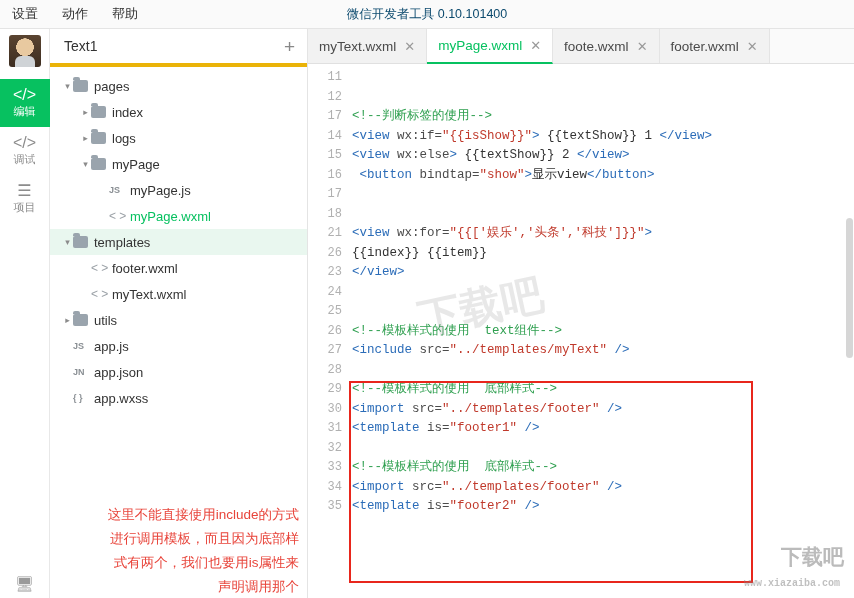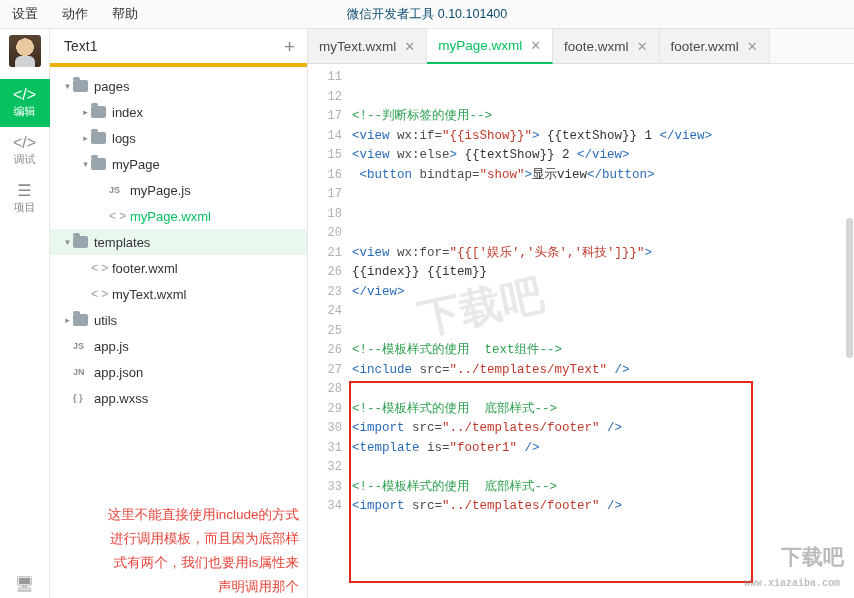--- a/index.html
+++ b/index.html
@@ -362,35 +362,35 @@
     <div class="code">
       <div class="codeinner" id="codeinner">
           <div class="line"><span class="ln">11</span><span class="ltext"></span></div>
           <div class="line"><span class="ln">12</span><span class="ltext"></span></div>
           <div class="line"><span class="ln">17</span><span class="ltext"><span class="cmt">&lt;!--判断标签的使用--&gt;</span></span></div>
           <div class="line"><span class="ln">14</span><span class="ltext"><span class="tag">&lt;view </span><span class="attr">wx:if=</span><span class="str">"{{isShow}}"</span><span class="tag">&gt;</span><span class="plain"> {{textShow}} 1 </span><span class="tag">&lt;/view&gt;</span></span></div>
           <div class="line"><span class="ln">15</span><span class="ltext"><span class="tag">&lt;view </span><span class="attr">wx:else</span><span class="tag">&gt;</span><span class="plain"> {{textShow}} 2 </span><span class="tag">&lt;/view&gt;</span></span></div>
           <div class="line"><span class="ln">16</span><span class="ltext"><span class="tag"> &lt;button </span><span class="attr">bindtap=</span><span class="str">"show"</span><span class="tag">&gt;</span><span class="plain">显示view</span><span class="tag">&lt;/button&gt;</span></span></div>
           <div class="line"><span class="ln">17</span><span class="ltext"></span></div>
           <div class="line"><span class="ln">18</span><span class="ltext"></span></div>
-          <div class="line"><span class="ln">20</span><span class="ltext"></span></div>
           <div class="line"><span class="ln">21</span><span class="ltext"><span class="tag">&lt;view </span><span class="attr">wx:for=</span><span class="str">"{{['娱乐','头条','科技']}}"</span><span class="tag">&gt;</span></span></div>
           <div class="line"><span class="ln">26</span><span class="ltext"><span class="plain">{{index}} {{item}}</span></span></div>
           <div class="line"><span class="ln">23</span><span class="ltext"><span class="tag">&lt;/view&gt;</span></span></div>
           <div class="line"><span class="ln">24</span><span class="ltext"></span></div>
           <div class="line"><span class="ln">25</span><span class="ltext"></span></div>
           <div class="line"><span class="ln">26</span><span class="ltext"><span class="cmt">&lt;!--模板样式的使用  text组件--&gt;</span></span></div>
           <div class="line"><span class="ln">27</span><span class="ltext"><span class="tag">&lt;include </span><span class="attr">src=</span><span class="str">"../templates/myText"</span><span class="tag"> /&gt;</span></span></div>
           <div class="line"><span class="ln">28</span><span class="ltext"></span></div>
           <div class="line"><span class="ln">29</span><span class="ltext"><span class="cmt">&lt;!--模板样式的使用  底部样式--&gt;</span></span></div>
           <div class="line"><span class="ln">30</span><span class="ltext"><span class="tag">&lt;import </span><span class="attr">src=</span><span class="str">"../templates/footer"</span><span class="tag"> /&gt;</span></span></div>
           <div class="line"><span class="ln">31</span><span class="ltext"><span class="tag">&lt;template </span><span class="attr">is=</span><span class="str">"footer1"</span><span class="tag"> /&gt;</span></span></div>
           <div class="line"><span class="ln">32</span><span class="ltext"></span></div>
           <div class="line"><span class="ln">33</span><span class="ltext"><span class="cmt">&lt;!--模板样式的使用  底部样式--&gt;</span></span></div>
           <div class="line"><span class="ln">34</span><span class="ltext"><span class="tag">&lt;import </span><span class="attr">src=</span><span class="str">"../templates/footer"</span><span class="tag"> /&gt;</span></span></div>
+          <div class="line"><span class="ln">35</span><span class="ltext"><span class="tag">&lt;template </span><span class="attr">is=</span><span class="str">"footer2"</span><span class="tag"> /&gt;</span></span></div>
         </div>
       <div class="redbox"></div>
       <div class="watermark wm1">下载吧</div>
       <div class="watermark wm2">下载吧</div>
       <div class="watermark wm3">www.xiazaiba.com</div>
       <div class="scrollbar">
         <div class="scrollthumb"></div>
       </div>
     </div>
   </div>

